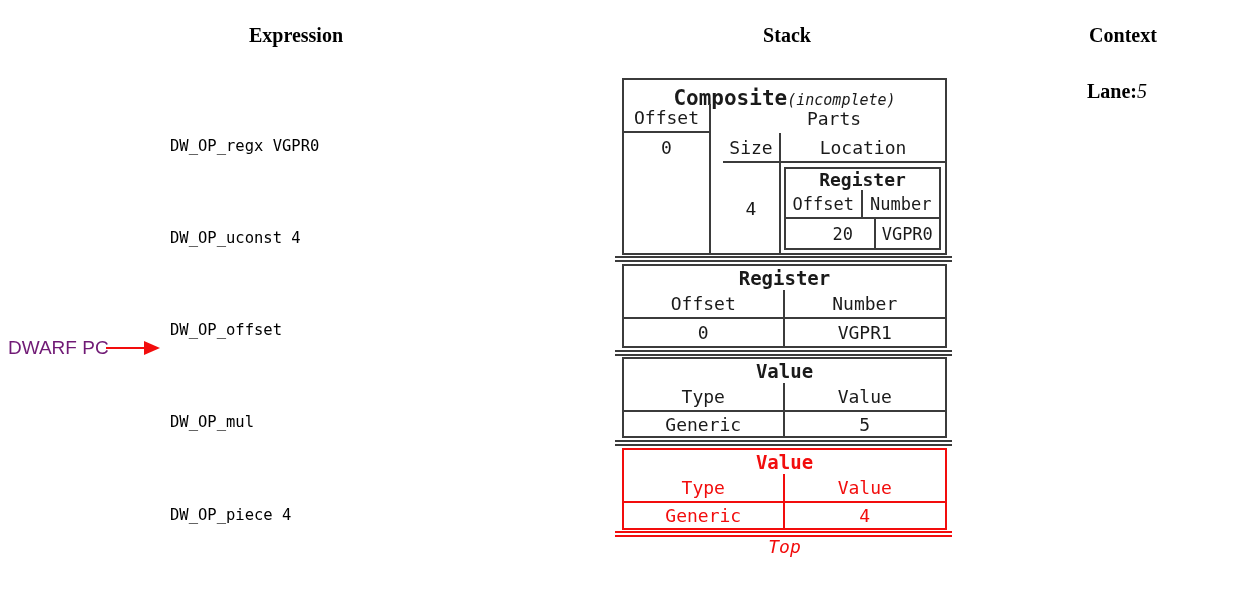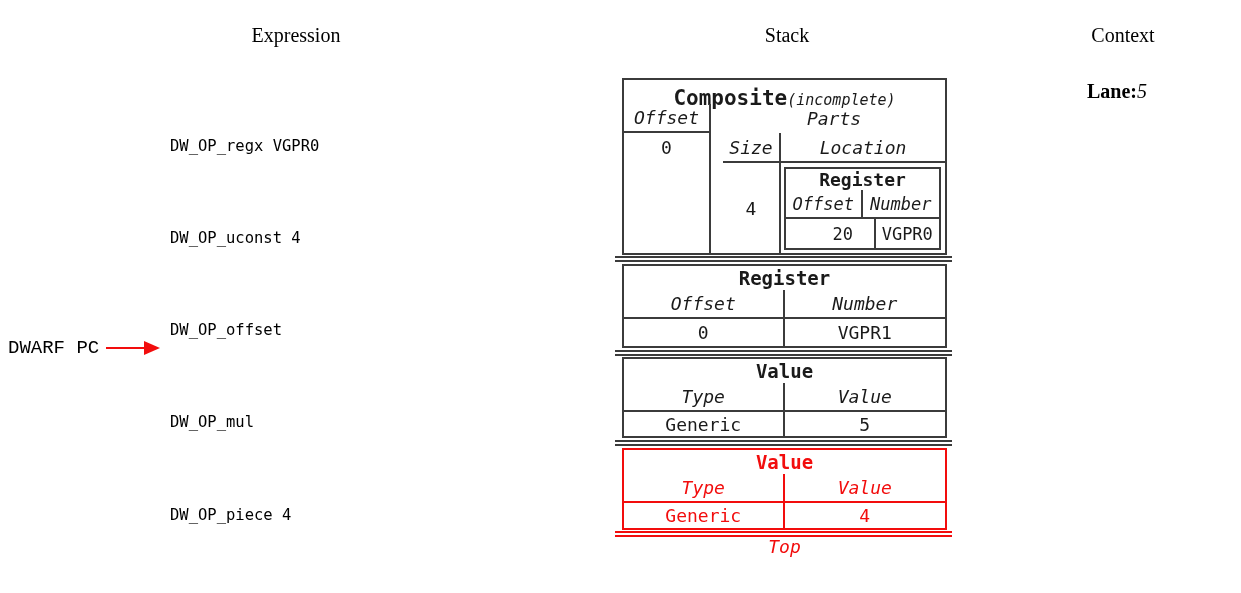--- a/index.html
+++ b/index.html
@@ -4,36 +4,36 @@
 <style>
   * { margin:0; padding:0; box-sizing:border-box; }
   html,body { background:#ffffff; }
   body {
     width:1241px; height:593px; position:relative; overflow:hidden;
     font-family:"DejaVu Sans Mono", monospace; color:#1a1a1a;
   }
   
   .col-title {
     position:absolute; top:24px; width:220px; text-align:center;
-    font-family:"Liberation Serif", serif; font-weight:normal; font-size:20px; color:#000;
+    font-family:"Liberation Serif", serif; font-weight:bold; font-size:20px; color:#000;
   }
   #title-expression { left:186px; }
   #title-stack      { left:677px; }
   #title-context    { left:1013px; }
 
   
   .expr-list {
     position:absolute; left:170px; top:69px;
     font-size:15.5px; line-height:30.75px; color:#000; white-space:pre;
   }
 
   
   .dwarf-pc-label {
     position:absolute; left:8px; top:337px;
-    font-family:Liberation Mono, monospace; font-size:19px; color:#000000;
+    font-family:Liberation Sans, sans-serif; font-size:19px; color:#701a75;
   }
   .pc-arrow-line { position:absolute; left:106px; top:347px; width:40px; height:2px; background:#f20d0d; }
   .pc-arrow-head {
     position:absolute; left:144px; top:341px; width:0; height:0;
     border-left:16px solid #f20d0d; border-top:7px solid transparent; border-bottom:7px solid transparent;
   }
 
   
   .sbox {
     position:absolute; left:622px; width:325px;
@@ -41,21 +41,21 @@
     display:flex; flex-direction:column;
   }
   .sep {
     position:absolute; left:615px; width:337px; height:6px;
     border-top:2px solid #3b3b3b; border-bottom:2px solid #3b3b3b;
   }
   .sep.red { border-color:#f20d0d; }
 
   .bhdr { text-align:center; font-weight:bold; font-size:19px; height:24px; line-height:24px; }
   .center { display:flex; align-items:center; justify-content:center; }
-  .ital { font-style:italic; }
+  .ital { }
 
   
   #box-composite { top:78px; height:177px; }
   #box-composite .chdr { height:24px; line-height:36px; text-align:center; font-weight:bold; font-size:21px; }
   #box-composite .chdr .inc { font-weight:normal; font-style:italic; font-size:15px; }
   .cbody { flex:1; display:flex; }
   .c-offset { width:87px; border-right:2px solid #3b3b3b; display:flex; flex-direction:column; }
   .c-offset .oh { height:29px; border-bottom:2px solid #3b3b3b; }
   .c-offset .ov { height:28px; }
   .c-parts { flex:1; display:flex; flex-direction:column; }

